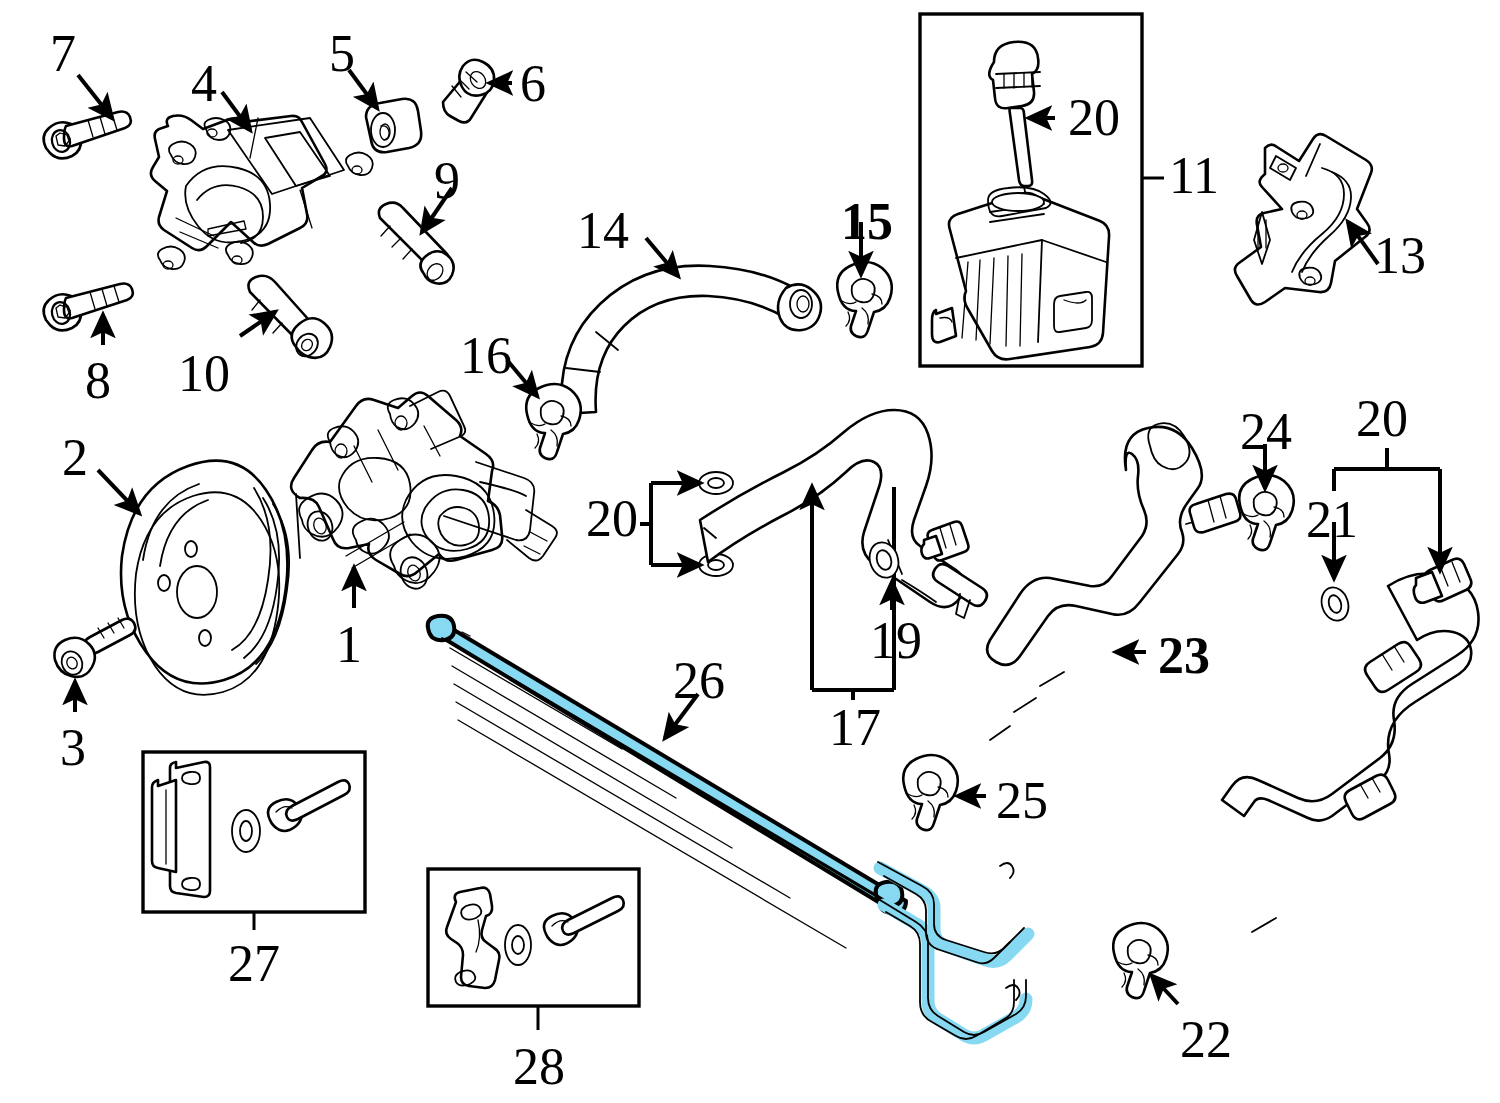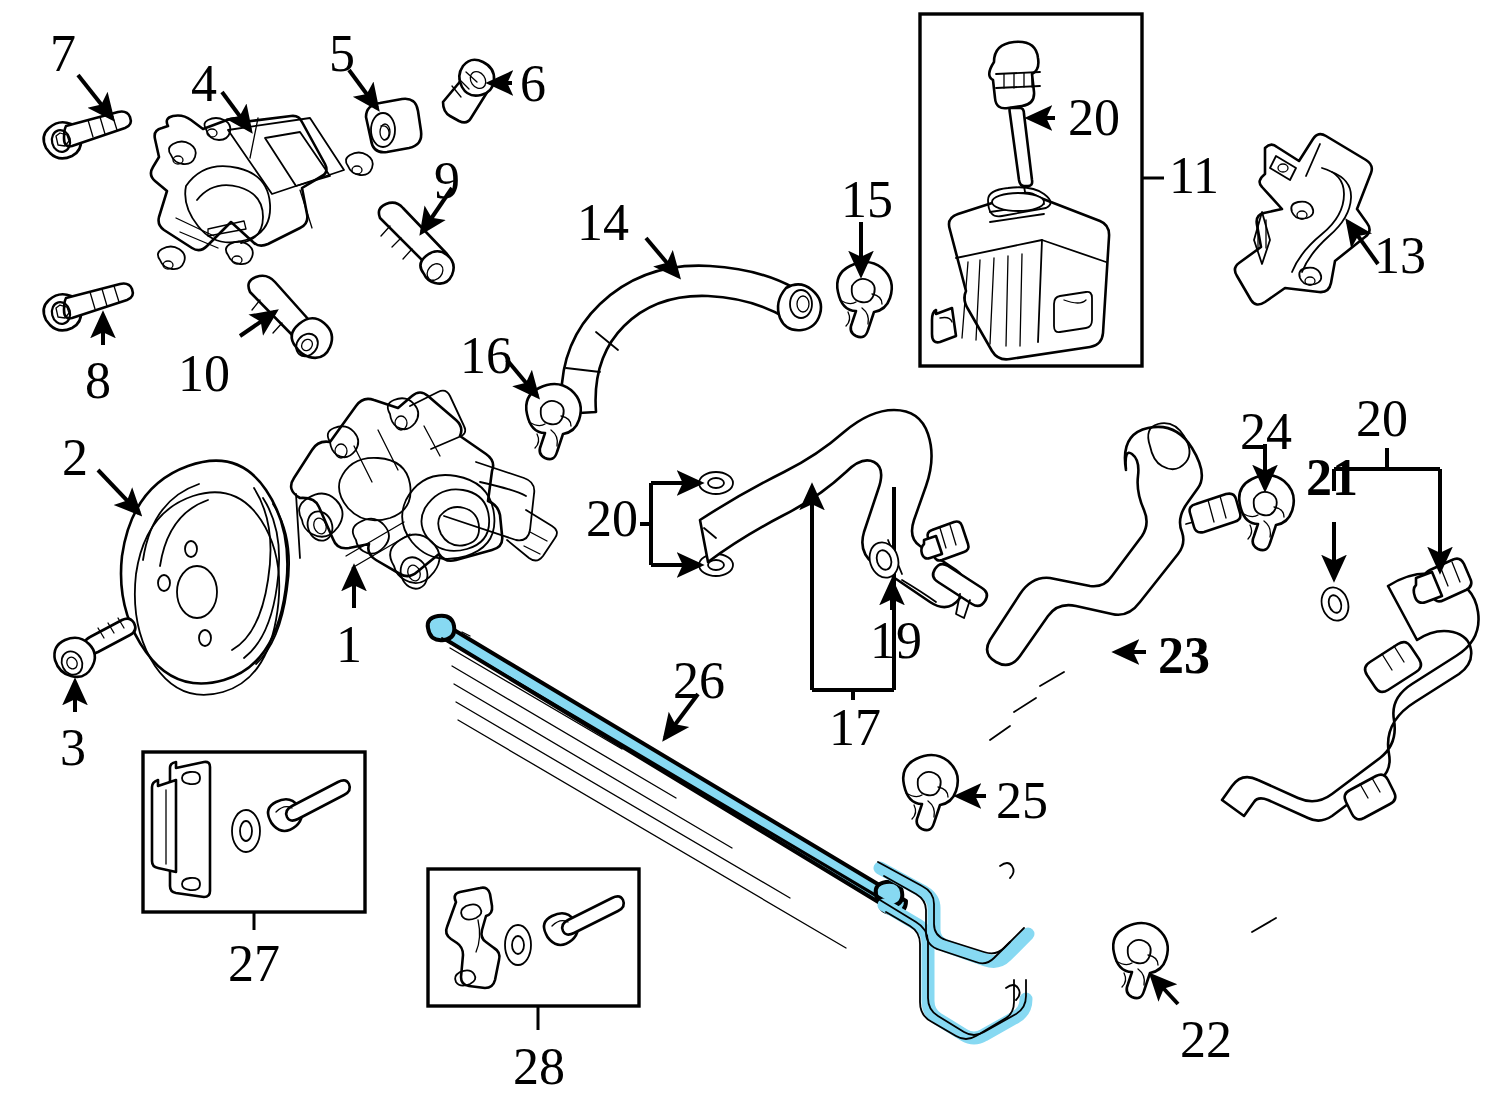--- a/index.html
+++ b/index.html
@@ -394,28 +394,28 @@
   <div class="callout" style="left:191px;  top:58px;">4</div>
   <div class="callout" style="left:329px;  top:28px;">5</div>
   <div class="callout" style="left:520px;  top:58px;">6</div>
   <div class="callout" style="left:50px;   top:28px;">7</div>
   <div class="callout" style="left:85px;   top:355px;">8</div>
   <div class="callout" style="left:434px;  top:155px;">9</div>
   <div class="callout" style="left:178px;  top:348px;">10</div>
   <div class="callout" style="left:1169px; top:150px;">11</div>
   <div class="callout" style="left:1068px; top:92px;">20</div>
   <div class="callout" style="left:1374px; top:230px;">13</div>
-  <div class="callout" style="left:577px;  top:197px;">14</div>
-  <div class="callout" style="left:841px;  top:174px;">15</div>
+  <div class="callout" style="left:577px;  top:205px;">14</div>
+  <div class="callout" style="left:841px;  top:196px;font-weight:bold;">15</div>
   <div class="callout" style="left:460px;  top:330px;">16</div>
   <div class="callout" style="left:829px;  top:702px;">17</div>
   <div class="callout" style="left:586px;  top:493px;">20</div>
   <div class="callout" style="left:870px;  top:615px;">19</div>
   <div class="callout" style="left:1356px; top:393px;">20</div>
-  <div class="callout" style="left:1306px; top:452px;font-weight:bold;">21</div>
+  <div class="callout" style="left:1306px; top:494px;">21</div>
   <div class="callout" style="left:1180px; top:1014px;">22</div>
   <div class="callout" style="left:1158px; top:630px;font-weight:bold;">23</div>
   <div class="callout" style="left:1240px; top:406px;">24</div>
   <div class="callout" style="left:996px;  top:775px;">25</div>
   <div class="callout" style="left:673px;  top:655px;">26</div>
   <div class="callout" style="left:228px;  top:938px;text-align:right;">27</div>
   <div class="callout" style="left:513px;  top:1041px;">28</div>
 
 </div>
 

